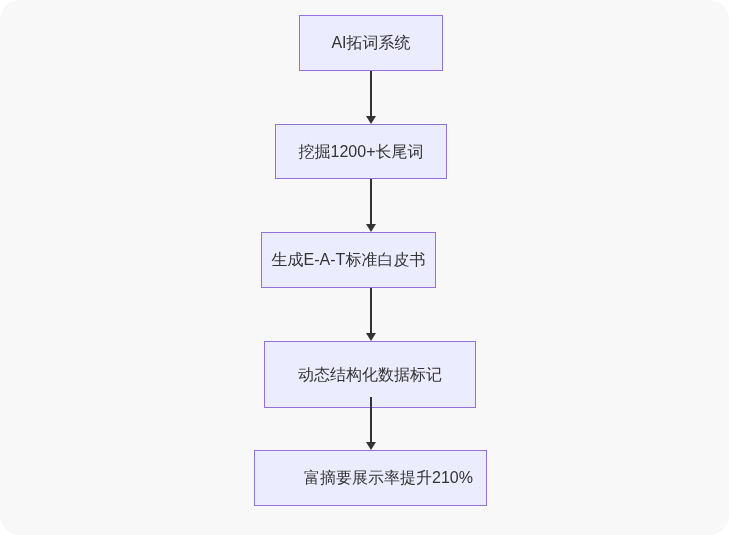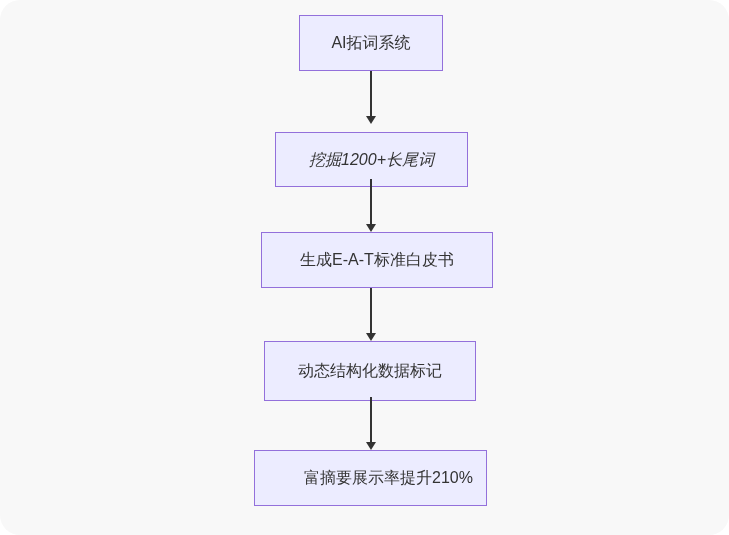--- a/index.html
+++ b/index.html
@@ -28,23 +28,23 @@
     color: var(--node-text);
     display: flex;
     align-items: center;
     justify-content: center;
     font-size: 16px;
     line-height: 1;
     text-align: center;
     white-space: nowrap;
   }
   .node-1 { left: 299px; top: 15px;  width: 144px; height: 56px; }
-  .node-2 { left: 275px; top: 132px; width: 193px; height: 55px; font-style: italic; }
-  .node-3 { left: 261px; top: 232px; width: 232px; height: 56px; }
-  .node-4 { left: 264px; top: 341px; width: 212px; height: 60px; }
+  .node-2 { left: 275px; top: 124px; width: 172px; height: 55px; }
+  .node-3 { left: 261px; top: 232px; width: 175px; height: 56px; }
+  .node-4 { left: 264px; top: 341px; width: 212px; height: 67px; }
   .node-5 { left: 254px; top: 450px; width: 233px; height: 56px; padding-left: 36px; }
 
   .flow-arrow {
     position: absolute;
     left: 371px;
     width: 12px;
     transform: translateX(-50%);
   }
   .flow-arrow::before {
     content: "";

